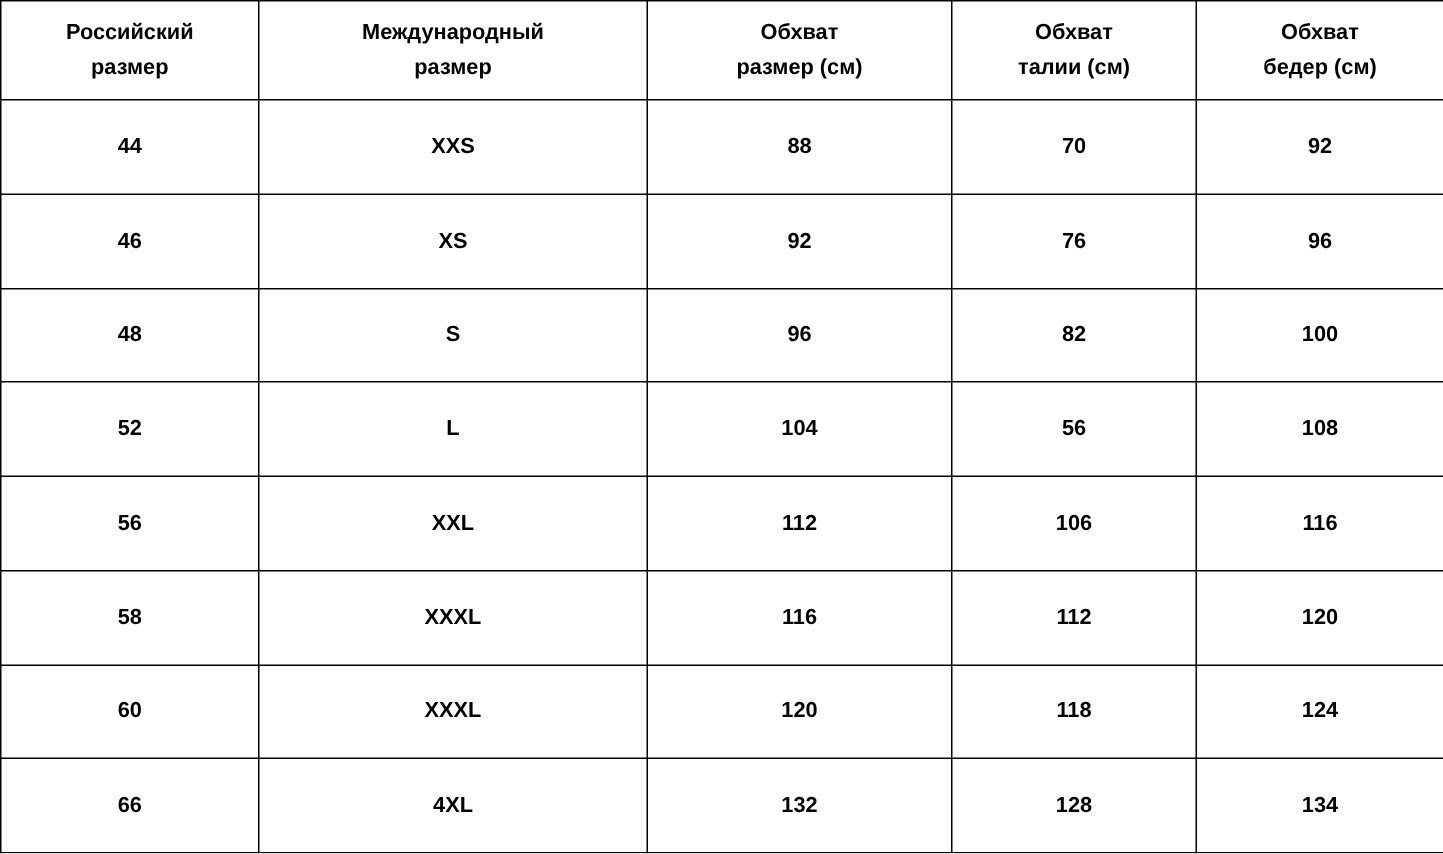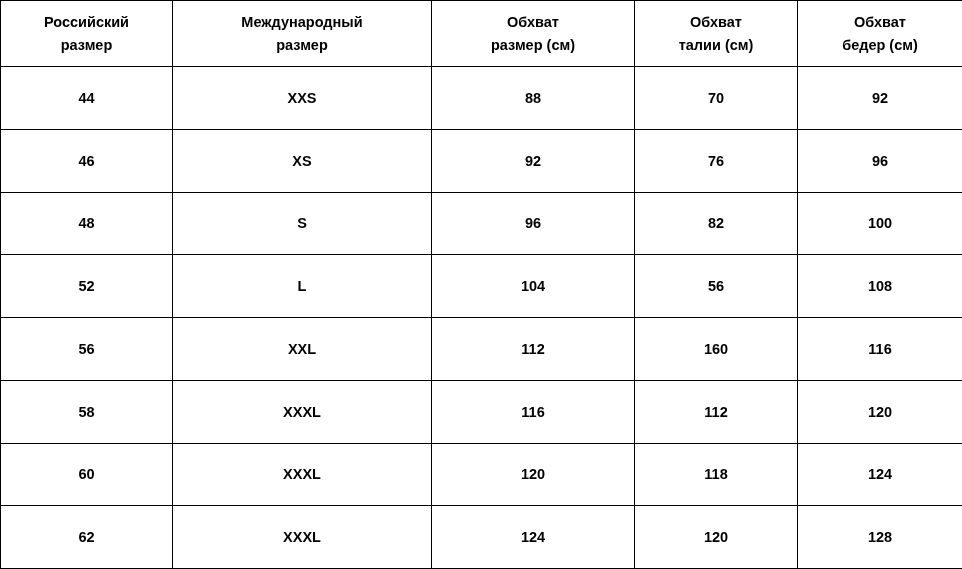--- a/index.html
+++ b/index.html
@@ -119,39 +119,39 @@
         <td>52</td>
         <td>L</td>
         <td>104</td>
         <td>56</td>
         <td>108</td>
       </tr>
       <tr>
         <td>56</td>
         <td>XXL</td>
         <td>112</td>
-        <td>160</td>
+        <td>106</td>
         <td>116</td>
       </tr>
       <tr>
         <td>58</td>
         <td>XXXL</td>
         <td>116</td>
         <td>112</td>
         <td>120</td>
       </tr>
       <tr>
         <td>60</td>
         <td>XXXL</td>
         <td>120</td>
         <td>118</td>
         <td>124</td>
       </tr>
       <tr>
-        <td>62</td>
-        <td>XXXL</td>
-        <td>124</td>
-        <td>120</td>
+        <td>66</td>
+        <td>4XL</td>
+        <td>132</td>
         <td>128</td>
+        <td>134</td>
       </tr>
     </tbody>
   </table>
 </div>
 
 </body></html>

